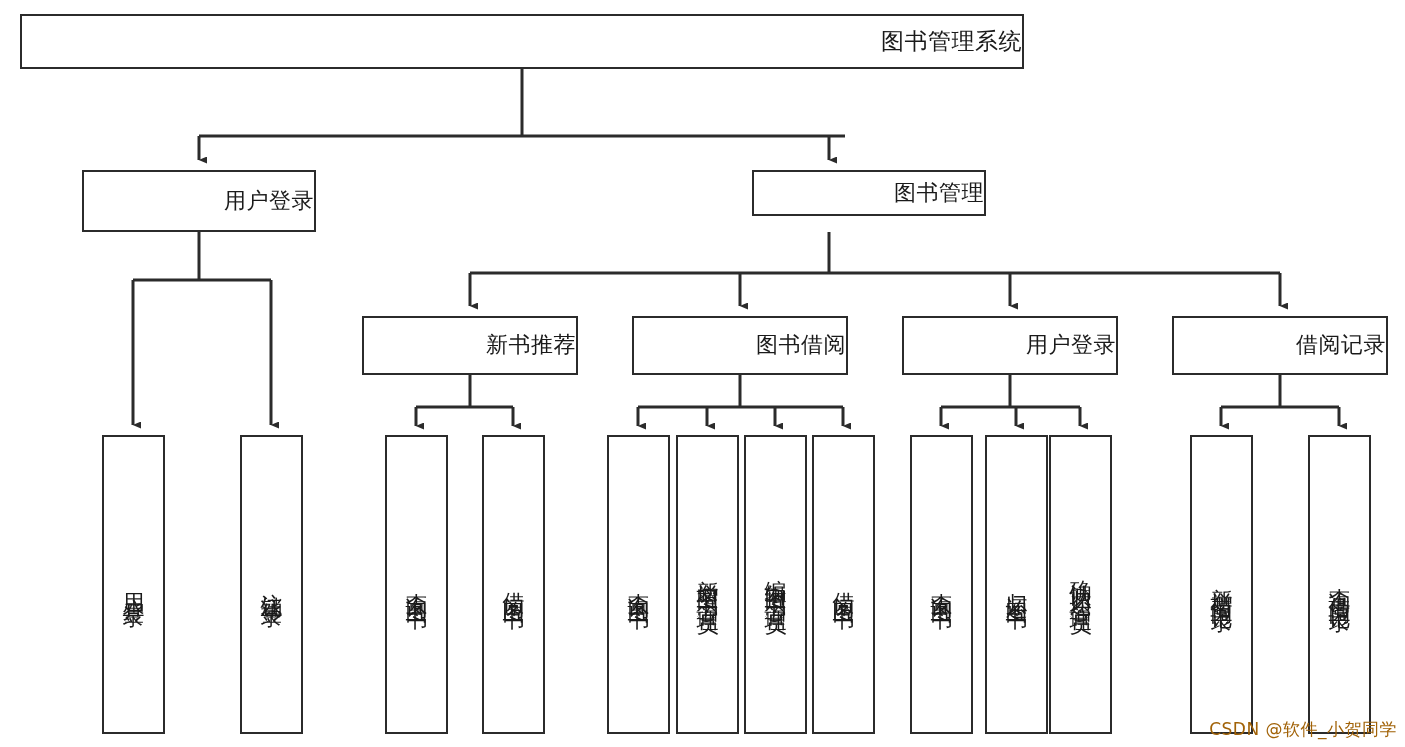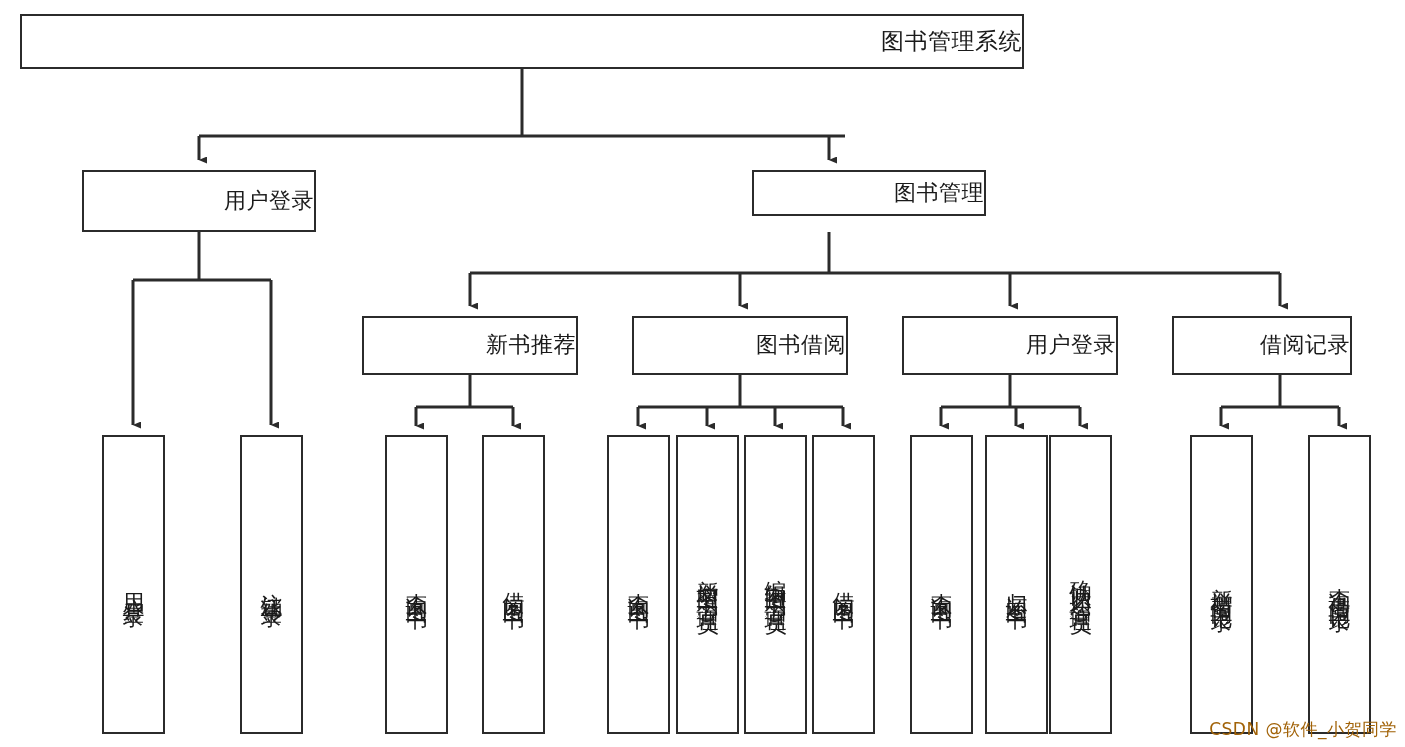--- a/index.html
+++ b/index.html
@@ -140,21 +140,21 @@
 
   <div class="node horiz" style="left:632px; top:316px; width:216px; height:59px;">
     <span class="node-label">图书借阅</span>
   </div>
   <div class="node horiz" style="left:362px; top:316px; width:216px; height:59px;">
     <span class="node-label">新书推荐</span>
   </div>
   <div class="node horiz" style="left:902px; top:316px; width:216px; height:59px;">
     <span class="node-label">用户登录</span>
   </div>
-  <div class="node horiz" style="left:1172px; top:316px; width:180px; height:59px;">
+  <div class="node horiz" style="left:1172px; top:316px; width:216px; height:59px;">
     <span class="node-label">借阅记录</span>
   </div>
 
   <div class="node vert" style="left:102px; top:435px; width:63px; height:299px;">
     <span class="node-label">用户登录</span>
   </div>
   <div class="node vert" style="left:240px; top:435px; width:63px; height:299px;">
     <span class="node-label">注销登录</span>
   </div>
 

